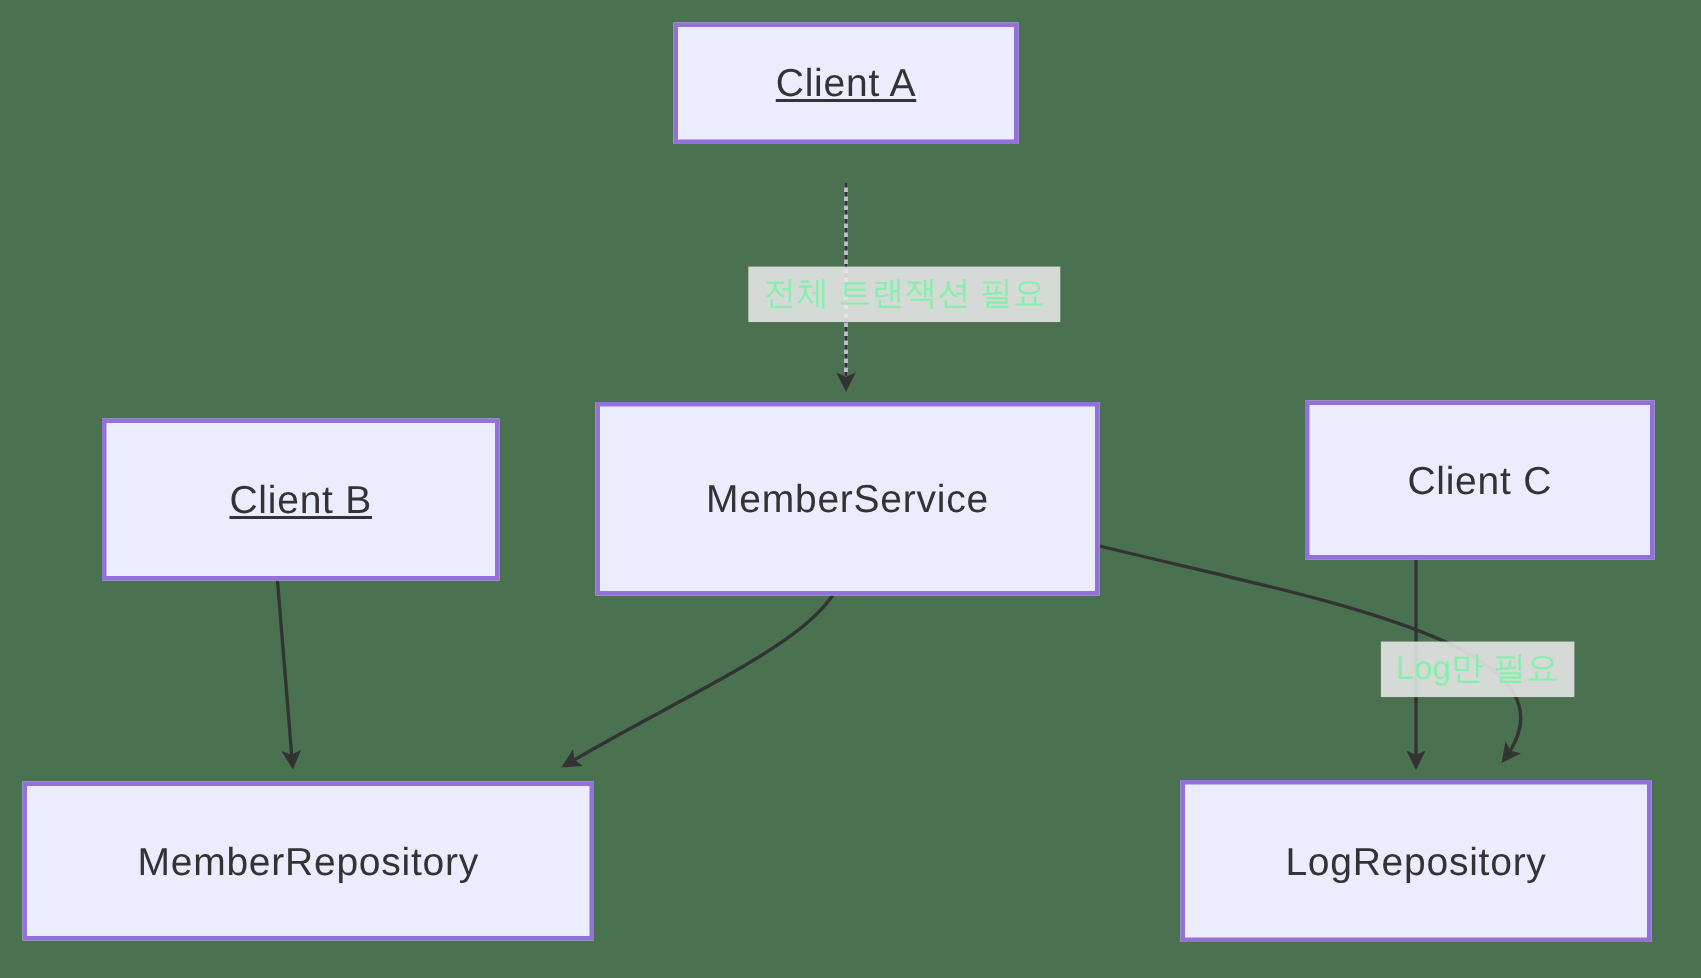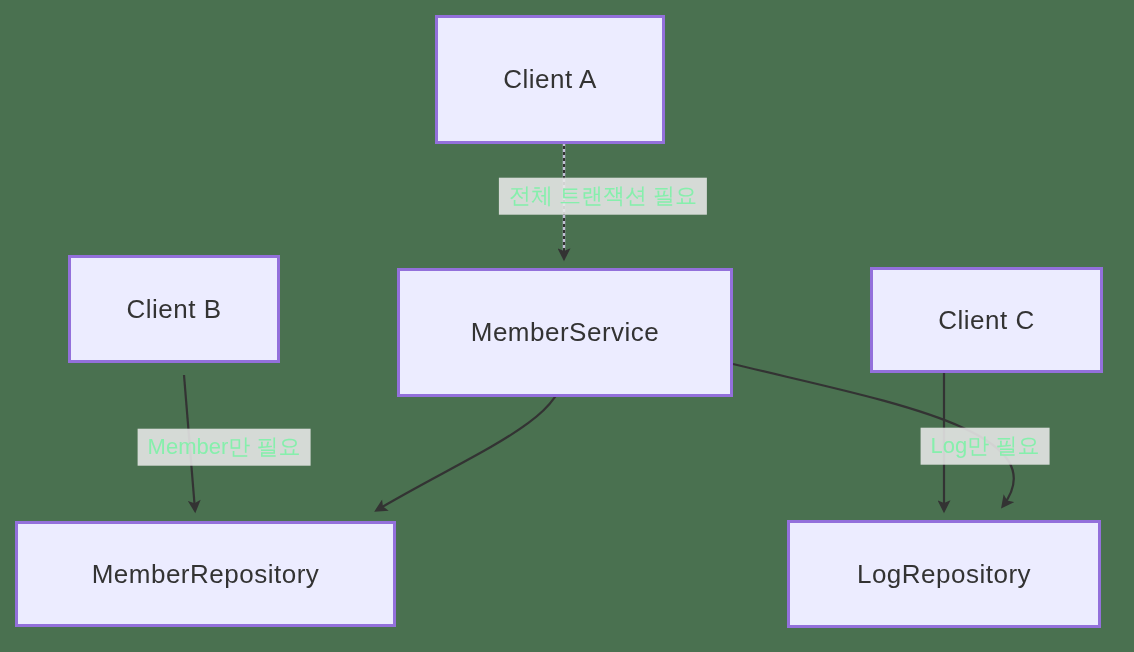--- a/index.html
+++ b/index.html
@@ -14,22 +14,22 @@
     background:#ececff;border:3px solid #9370db;
     display:flex;align-items:center;justify-content:center;
     color:#333333;font-size:26px;letter-spacing:0.5px;
   }
   .edge-label{
     position:absolute;transform:translate(-50%,-50%);
     background:rgba(232,232,232,0.88);
     color:#86efac;font-size:22px;line-height:1.3;
     padding:4px 10px;white-space:nowrap;margin-left:40px;
   }
-  .n-client-a{left:435px;top:15px;width:230px;height:129px;}
-  .n-client-b{left:68px;top:255px;width:212px;height:108px;}
+  .n-client-a{left:449px;top:15px;width:230px;height:81px;text-decoration:underline;}
+  .n-client-b{left:68px;top:279px;width:265px;height:108px;text-decoration:underline;}
   .n-member-service{left:397px;top:268px;width:336px;height:129px;}
   .n-client-c{left:828px;top:267px;width:233px;height:106px;margin-left:42px;}
   .n-member-repository{left:15px;top:521px;width:381px;height:106px;}
   .n-log-repository{left:787px;top:520px;width:314px;height:108px;text-align:right;}
   .l-full-transaction{left:563px;top:196px;}
   .l-member-only{left:184px;top:447px;}
   .l-log-only{left:945px;top:446px;}
 </style>
 </head>
 <body>
@@ -49,21 +49,20 @@
     <path d="M184 375 L195 510" stroke="#333333" stroke-width="2.2" fill="none" marker-end="url(#arrow)"></path>
 
     <path d="M563 374 C563 420 470 455 377 510" stroke="#333333" stroke-width="2.2" fill="none" marker-end="url(#arrow)"></path>
 
     <path d="M733 364 C880 400 1060 430 1003 506" stroke="#333333" stroke-width="2.2" fill="none" marker-end="url(#arrow)"></path>
 
     <path d="M944 373 L944 510" stroke="#333333" stroke-width="2.2" fill="none" marker-end="url(#arrow)"></path>
   </svg>
 
   <div class="edge-label l-full-transaction">전체 트랜잭션 필요</div>
-  <div class="edge-label l-member-only">Member만 필요</div>
   <div class="edge-label l-log-only">Log만 필요</div>
 
   <div class="node n-client-a">
     <span>Client A</span>
   </div>
   <div class="node n-client-b">
     <span>Client B</span>
   </div>
   <div class="node n-member-service">
     <span>MemberService</span>

